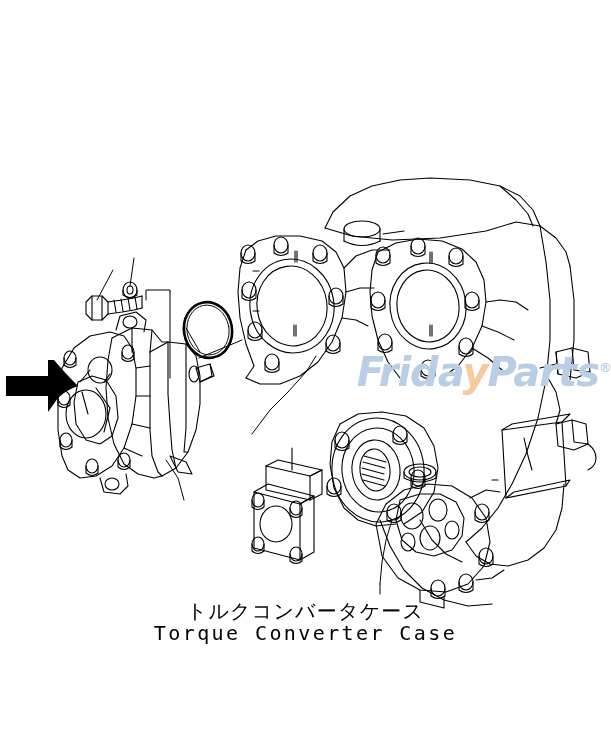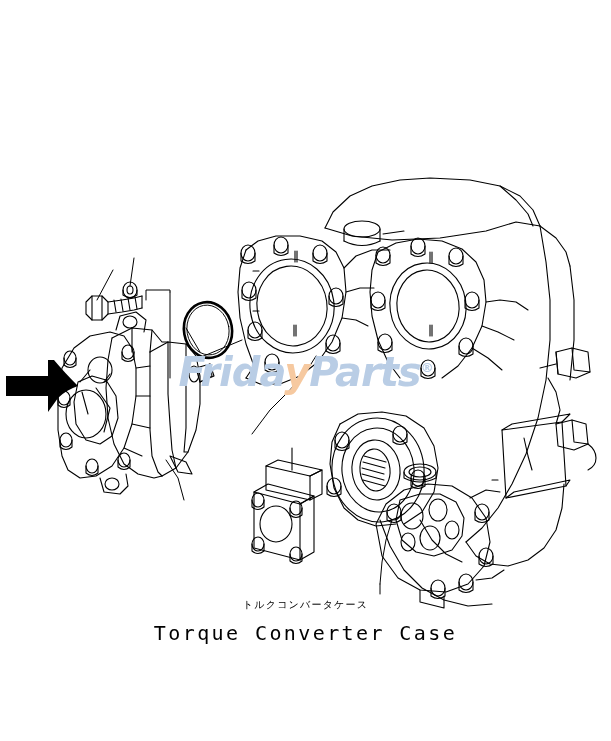--- a/index.html
+++ b/index.html
@@ -30,35 +30,35 @@
     position: absolute;
     white-space: pre;
     color: #000000;
     text-align: center;
     width: 611px;
     left: 0;
   }
   .cap-jp {
     top: 598px;
     font-family: "DejaVu Sans", sans-serif;
-    font-size: 10px;
+    font-size: 20px;
     letter-spacing: 1.2px;
   }
   .cap-en {
     top: 621px;
     font-family: "DejaVu Sans Mono", monospace;
     font-size: 20px;
     letter-spacing: 2.4px;
   }
   .wm {
     position: absolute;
     left: 0;
     top: 352px;
     width: 611px;
-    text-align: center;
+    text-align: right;
     font-family: "DejaVu Sans", sans-serif;
     font-style: italic;
     font-weight: bold;
     font-size: 40px;
     letter-spacing: -1px;
     pointer-events: none;
     user-select: none;
     line-height: 1;
   }
   .wm-blue { color: #b9cde5; }

